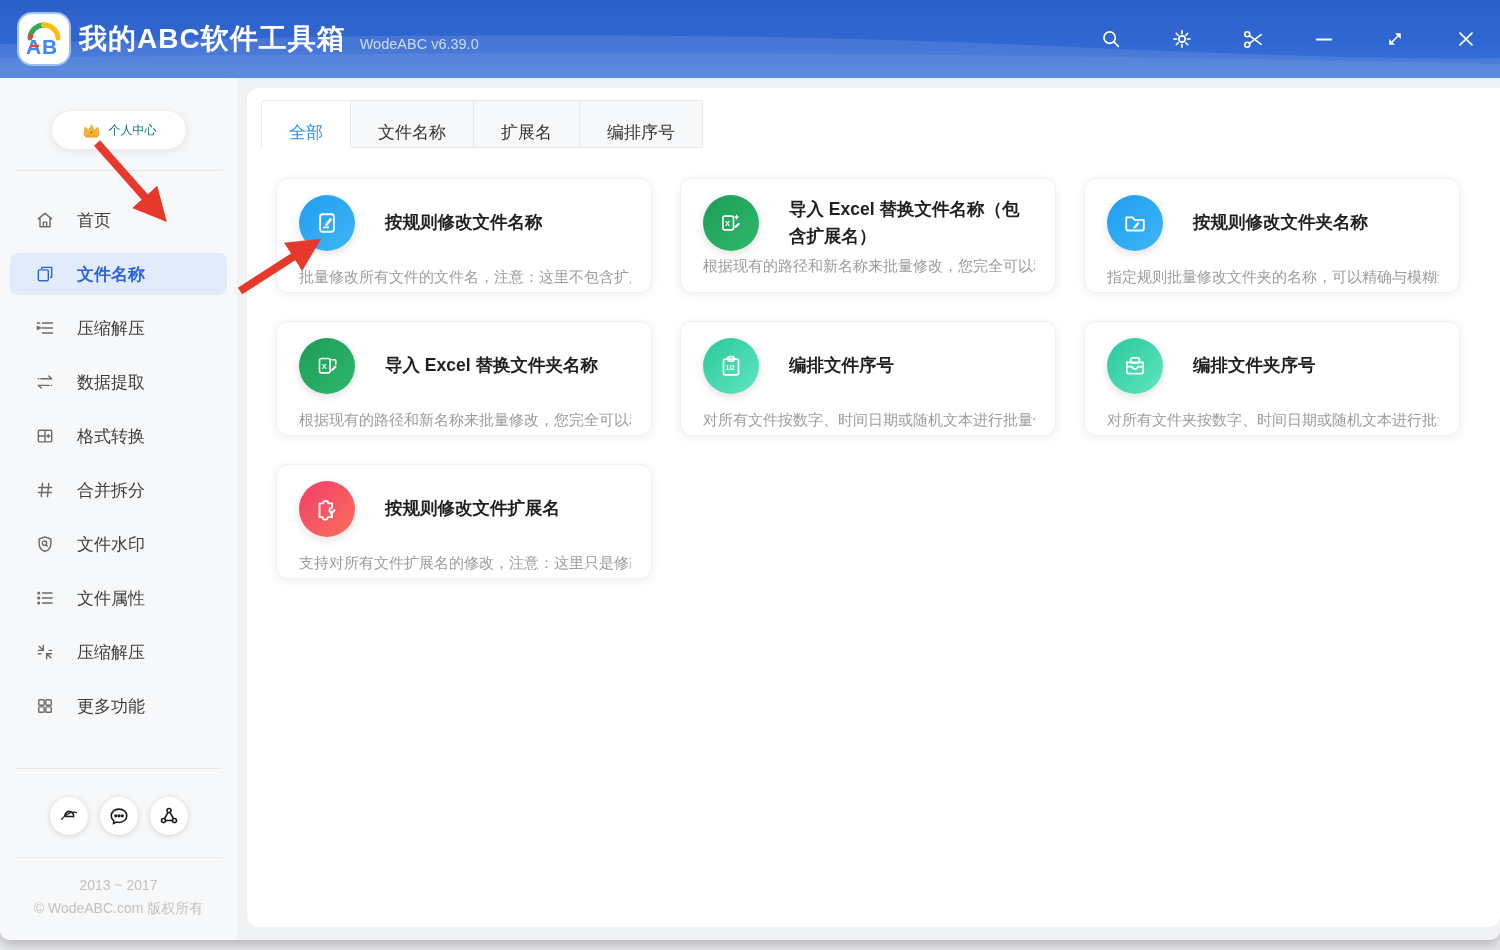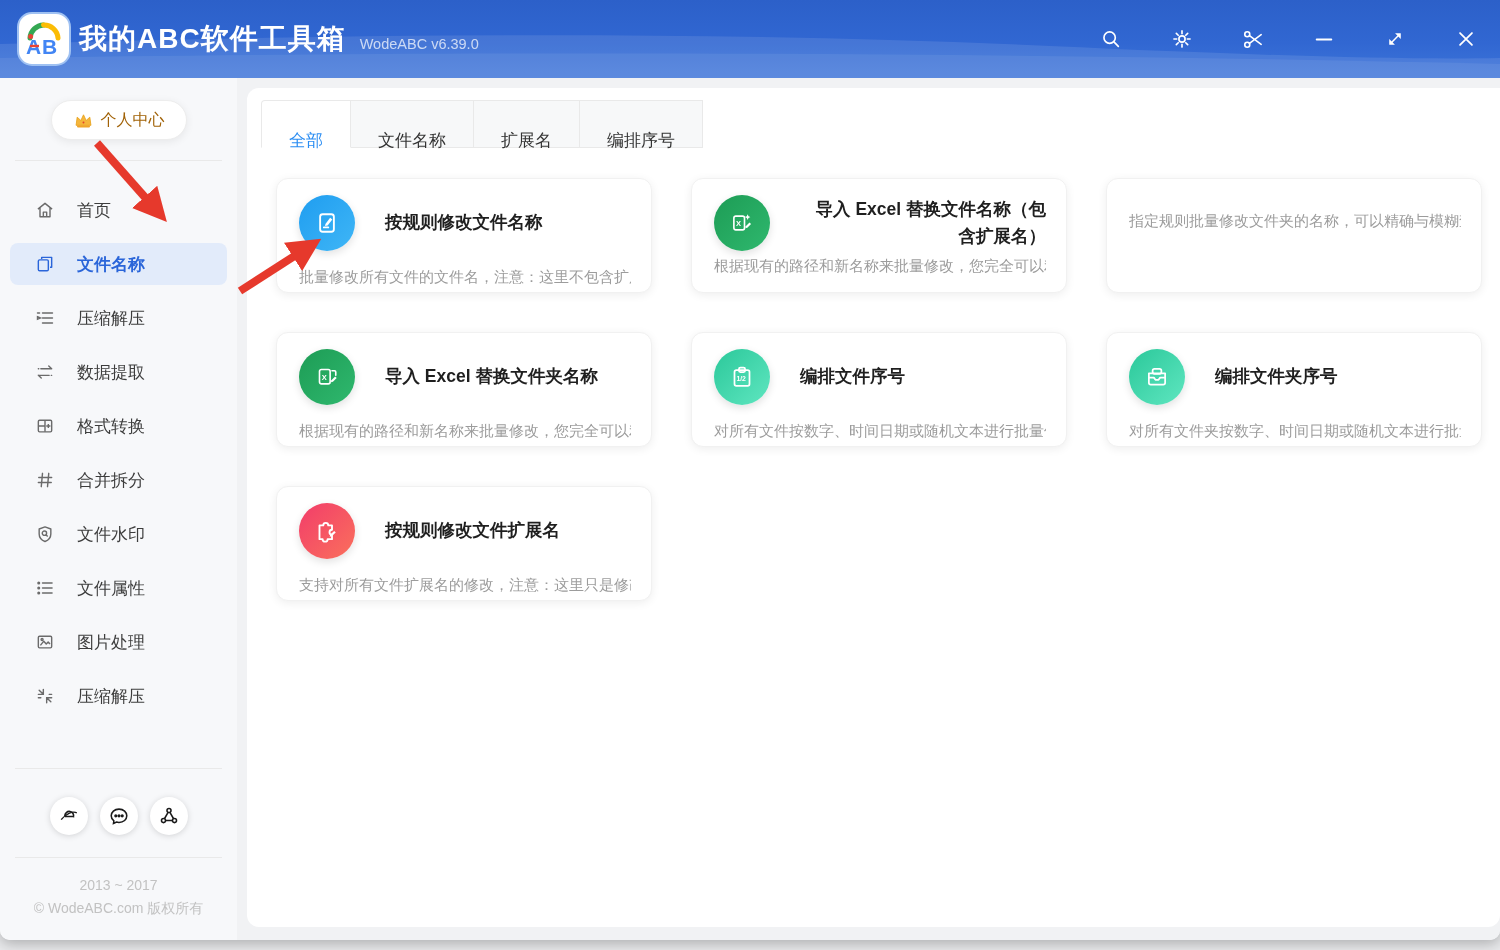--- a/index.html
+++ b/index.html
@@ -42,24 +42,24 @@
   .win-btn svg { display:block; }
 
   
   .body { display:flex; height:862px; }
 
   
   .sidebar {
     width:237px; background:#f7f8fa; display:flex; flex-direction:column; position:relative;
   }
   .personal-btn {
-    margin:22px auto 20px auto; width:136px; height:40px; background:#fff;
+    margin:32px auto 20px auto; width:136px; height:40px; background:#fff;
     border:1px solid #ededed; border-radius:20px; box-shadow:0 2px 8px rgba(0,0,0,.07);
     display:flex; align-items:center; justify-content:center; gap:7px;
-    font-size:16px; color:#a16207; cursor:pointer;
+    font-size:12px; color:#0f766e; cursor:pointer;
   }
   .divider { height:1px; background:#e9e9e9; margin:0 15px; }
   .nav { margin-top:16px;text-align:right; }
   .nav-item {
     display:flex; align-items:center; height:42px; margin:12px 10px; padding-left:24px;
     border-radius:8px; color:#3d3d3d; font-size:17px; cursor:pointer;
   }
   .nav-item .nav-icon { width:22px; height:22px; margin-right:21px; color:#6b6b6b; display:flex; align-items:center; justify-content:center;}
   .nav-item.active { background:#e2ebfa; color:#2a65d9; font-weight:bold; }
   .nav-item.active .nav-icon { color:#2a65d9; }
@@ -73,29 +73,28 @@
   .copyright { text-align:center; color:#c2c2c2; font-size:14px; line-height:23px; padding:16px 0 20px 0; }
 
   
   .main { flex:1; background:#f1f2f4; padding:10px 0 13px 10px; display:flex; }
   .panel {
     flex:1; background:#fff; border-radius:12px 0 12px 12px;
     padding:12px 0 0 14px; overflow:hidden; position:relative;
   }
   .tabbar { display:flex; }
   .tab {
-    padding:16px 27px; height:48px; line-height:48px; font-size:17px; color:#333;
+    padding:8px 27px; height:48px; line-height:48px; font-size:17px; color:#333;
     background:#f7f8f9; border:1px solid #e9e9e9; border-left:none; cursor:pointer;
   }
   .tab:first-child { border-left:1px solid #e9e9e9; border-radius:4px 0 0 0; }
   .tab.active { background:#fff; color:#2b8df2; border-bottom-color:#fff; }
   .cards {
-    display:grid; grid-template-columns:repeat(3, 376px); gap:39px;
+    display:grid; grid-template-columns:repeat(3, 376px); gap:28px;
     padding:30px 10px 0 15px;
-    text-align:right;
   }
   .card {
     height:115px; background:#fff; border-radius:12px; border:1px solid #f1f1f1;
     box-shadow:0 2px 10px rgba(0,0,0,.07); padding:16px 20px 0 22px; cursor:pointer;
     overflow:hidden;
   }
   .card-head { display:flex; align-items:center; gap:30px; }
   .card-icon {
     flex:0 0 56px; width:56px; height:56px; border-radius:50%;
     display:flex; align-items:center; justify-content:center;
@@ -269,40 +268,41 @@
             <svg width="20" height="20" viewBox="0 0 24 24" fill="none" stroke="currentColor" stroke-width="1.7" stroke-linecap="round">
                 <path d="M9 6 H20.5 M9 12 H20.5 M9 18 H20.5"></path>
                 <circle cx="4.5" cy="6" r="1" fill="currentColor"></circle>
                 <circle cx="4.5" cy="12" r="1" fill="currentColor"></circle>
                 <circle cx="4.5" cy="18" r="1" fill="currentColor"></circle>
               </svg>
           </span>
           <span class="nav-label">文件属性</span>
         </div>
 
-        <div class="nav-item">
-          <span class="nav-icon">
-            <svg width="20" height="20" viewBox="0 0 24 24" fill="none" stroke="currentColor" stroke-width="1.7" stroke-linejoin="round">
-                <rect x="4" y="5" width="16" height="14" rx="1.5"></rect>
-                <path d="M6.5 16 L10.5 11 L13.5 14.5 L15.8 12 L18 14.5"></path>
-                <circle cx="8.5" cy="9" r="1.2"></circle>
-              </svg>
-          </span>
-          <span class="nav-label">图片处理</span>
-        </div>
 
         <div class="nav-item">
           <span class="nav-icon">
             <svg width="20" height="20" viewBox="0 0 24 24" fill="none" stroke="currentColor" stroke-width="1.7" stroke-linecap="round">
                 <path d="M10 4 V10 H4 M10 10 L5 5 M14 20 V14 H20 M14 14 L19 19 M4 14 H7 M20 10 H17"></path>
               </svg>
           </span>
           <span class="nav-label">压缩解压</span>
         </div>
 
+        <div class="nav-item">
+          <span class="nav-icon">
+            <svg width="20" height="20" viewBox="0 0 24 24" fill="none" stroke="currentColor" stroke-width="1.7">
+                <rect x="4.5" y="4.5" width="6.5" height="6.5" rx="1"></rect>
+                <rect x="13" y="4.5" width="6.5" height="6.5" rx="1"></rect>
+                <rect x="4.5" y="13" width="6.5" height="6.5" rx="1"></rect>
+                <rect x="13" y="13" width="6.5" height="6.5" rx="1"></rect>
+              </svg>
+          </span>
+          <span class="nav-label">更多功能</span>
+        </div>
       </div>
 
       <div class="sidebar-footer">
         <div class="divider" style="margin-bottom:18px;"></div>
         <div class="footer-circles">
           <div class="circle-btn">
             <svg width="22" height="22" viewBox="0 0 24 24" fill="none" stroke="#1b1b1b" stroke-width="1.8">
                 <path d="M7.5 12 A4.8 4.8 0 1 1 16.8 13.5 M7.5 12.5 H16.9"></path>
                 <path d="M3.5 16 C8 10 16 6 20.5 8.5" stroke-width="1.5"></path>
               </svg>
@@ -367,20 +367,29 @@
                   <path d="M33 10 l1.4 3.1 3.1 1.4 -3.1 1.4 -1.4 3.1 -1.4 -3.1 -3.1 -1.4 3.1 -1.4 Z" fill="#fff" stroke="none"></path>
                   <path d="M30 29 L36 23 L38.5 25.5 L32.5 31.5 L29.3 32.2 Z" fill="#fff" stroke="none"></path>
                 </svg>
               </div>
               <div class="card-title">导入 Excel 替换文件名称（包含扩展名）</div>
             </div>
             <div class="card-desc">根据现有的路径和新名称来批量修改，您完全可以利</div>
           </div>
 
           <div class="card">
+            <div class="card-head">
+              <div class="card-icon blue">
+                <svg width="30" height="30" viewBox="0 0 48 48" fill="none" stroke="#fff" stroke-width="3" stroke-linejoin="round" stroke-linecap="round">
+                  <path d="M10 15 H20 L23.5 19 H38 V33 A3 3 0 0 1 35 36 H13 A3 3 0 0 1 10 33 Z"></path>
+                  <path d="M22 30 L28.5 22 L31.5 24.3 L25.2 32 L21.4 32.6 Z" fill="#fff" stroke="none"></path>
+                </svg>
+              </div>
+              <div class="card-title">按规则修改文件夹名称</div>
+            </div>
             <div class="card-desc">指定规则批量修改文件夹的名称，可以精确与模糊查</div>
           </div>
 
           <div class="card">
             <div class="card-head">
               <div class="card-icon green">
                 <svg width="30" height="30" viewBox="0 0 48 48" fill="none" stroke="#fff" stroke-width="2.6" stroke-linejoin="round" stroke-linecap="round">
                   <rect x="12" y="12" width="17" height="23" rx="3"></rect>
                   <text x="15.5" y="29" font-size="12" font-weight="bold" fill="#fff" stroke="none" font-family="Liberation Sans, sans-serif">X</text>
                   <path d="M32 14 h4 a2 2 0 0 1 2 2 v5"></path>

